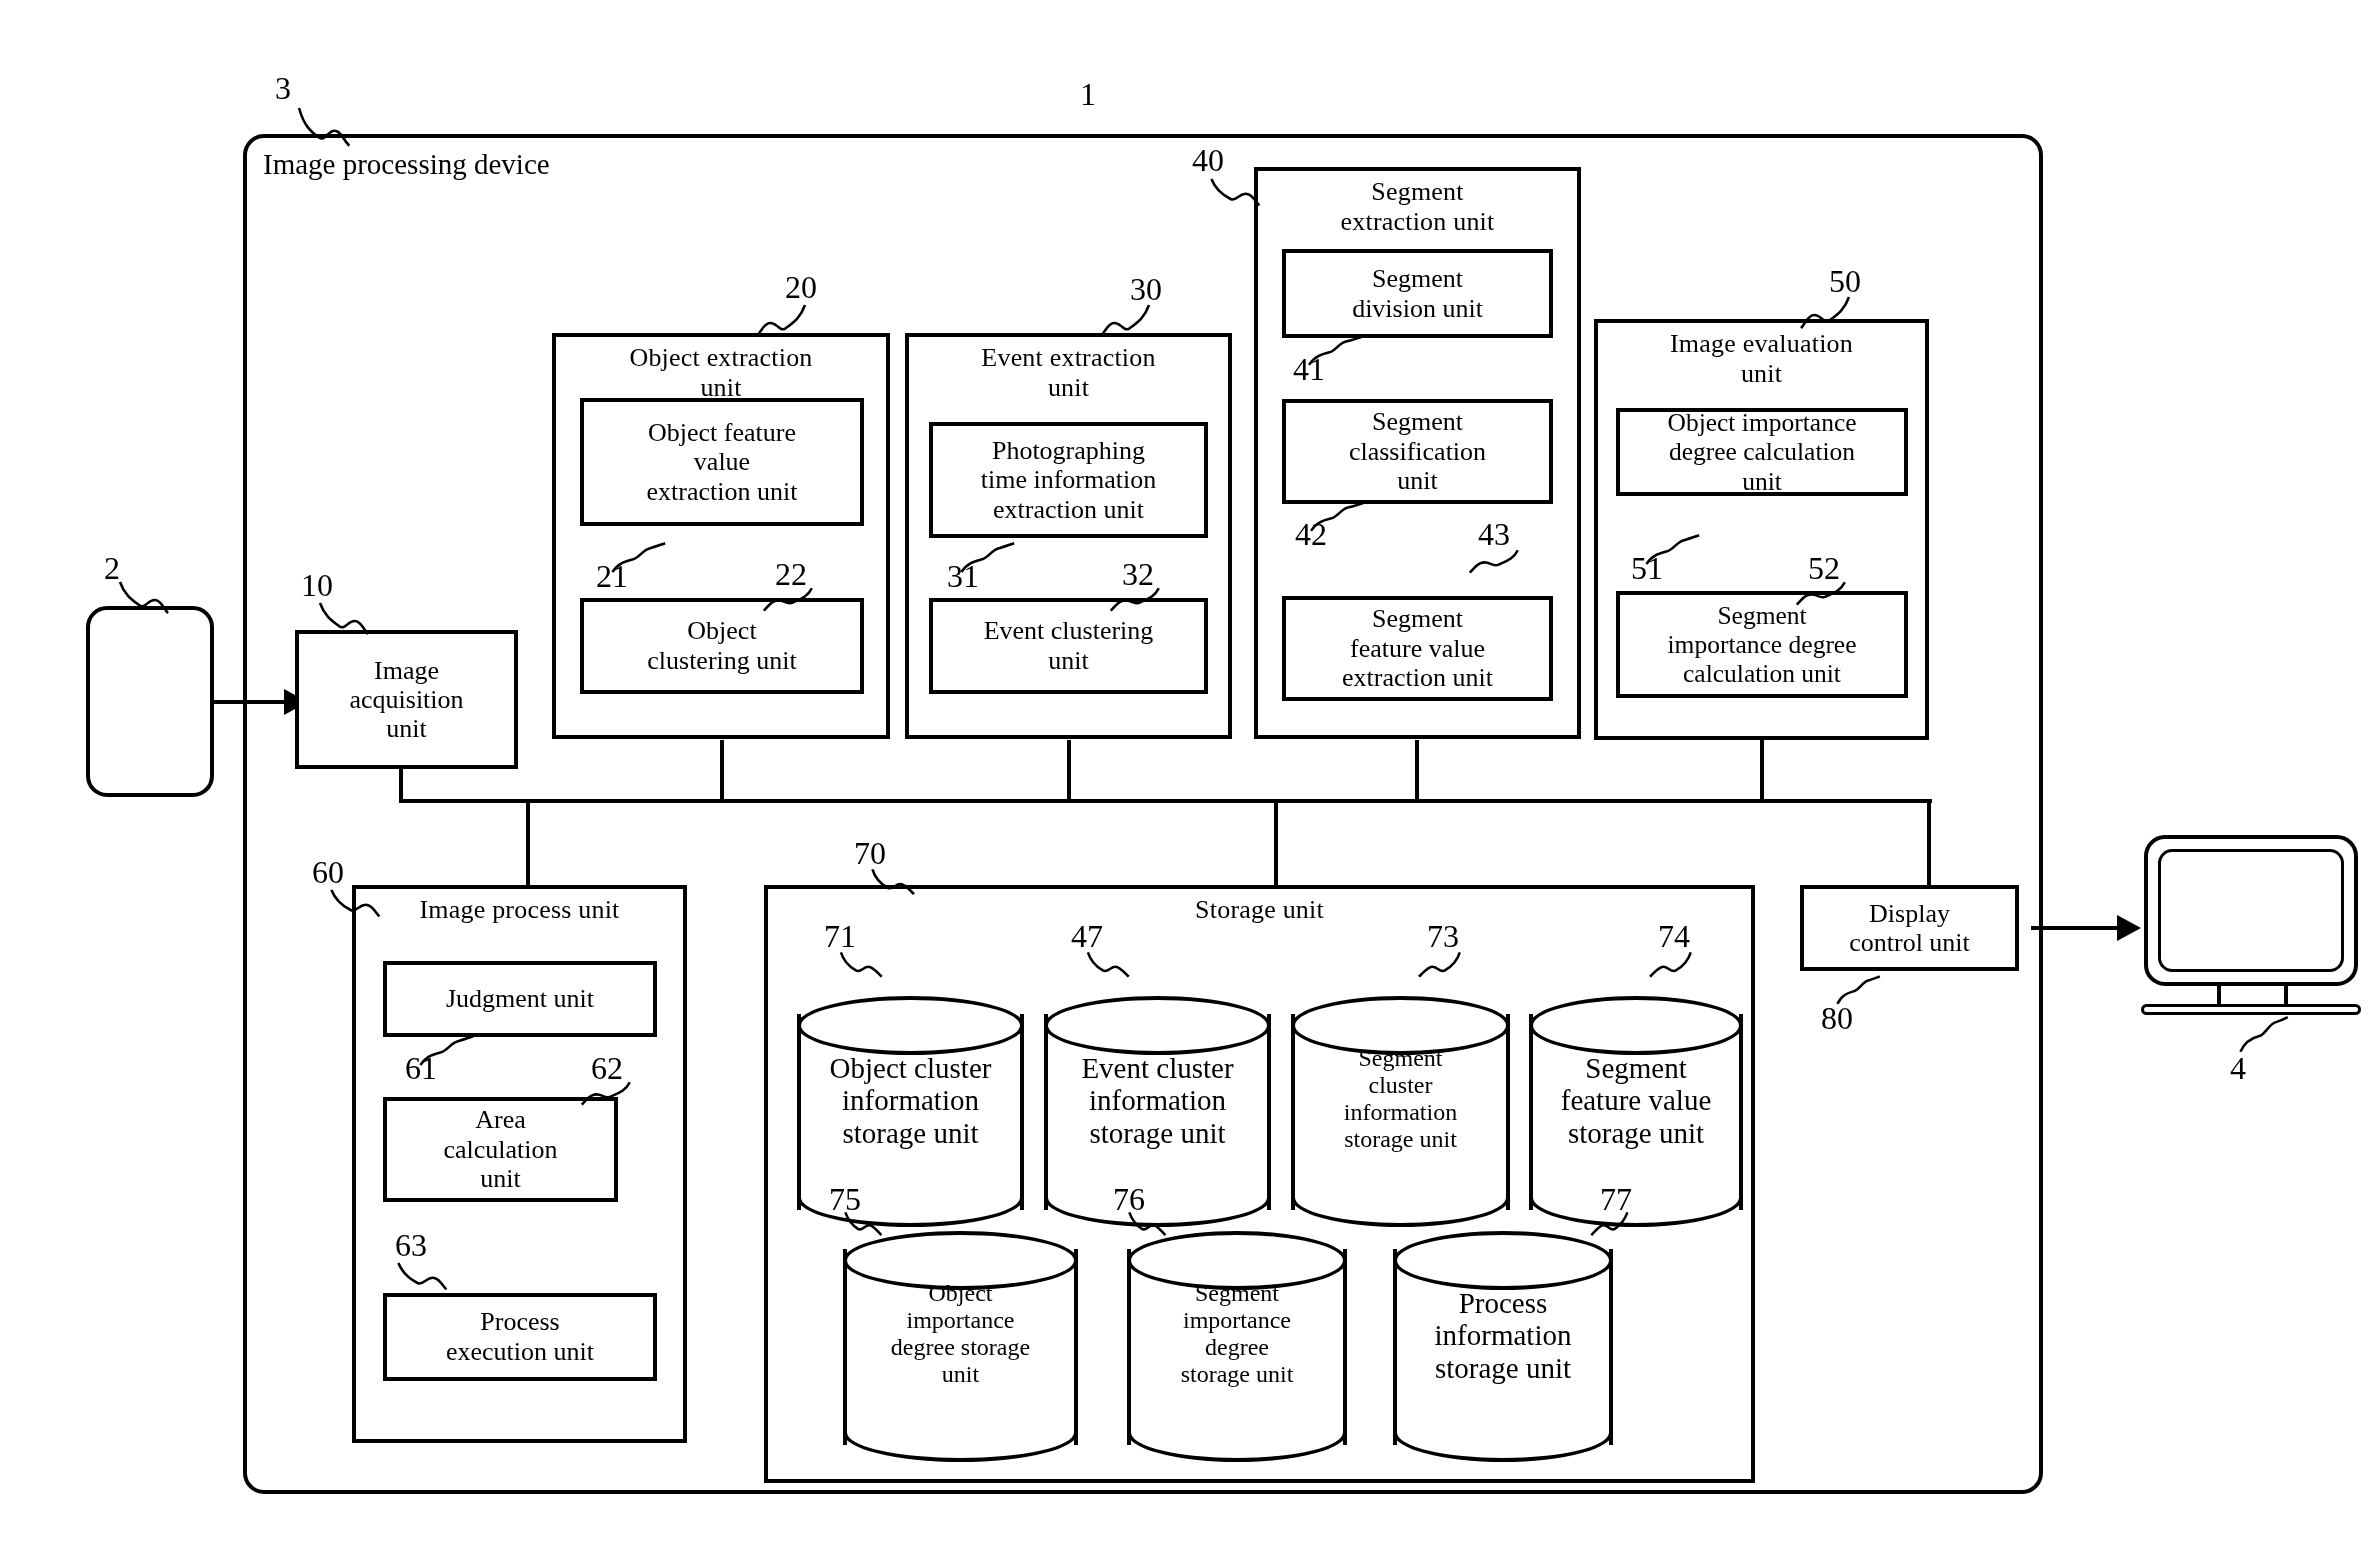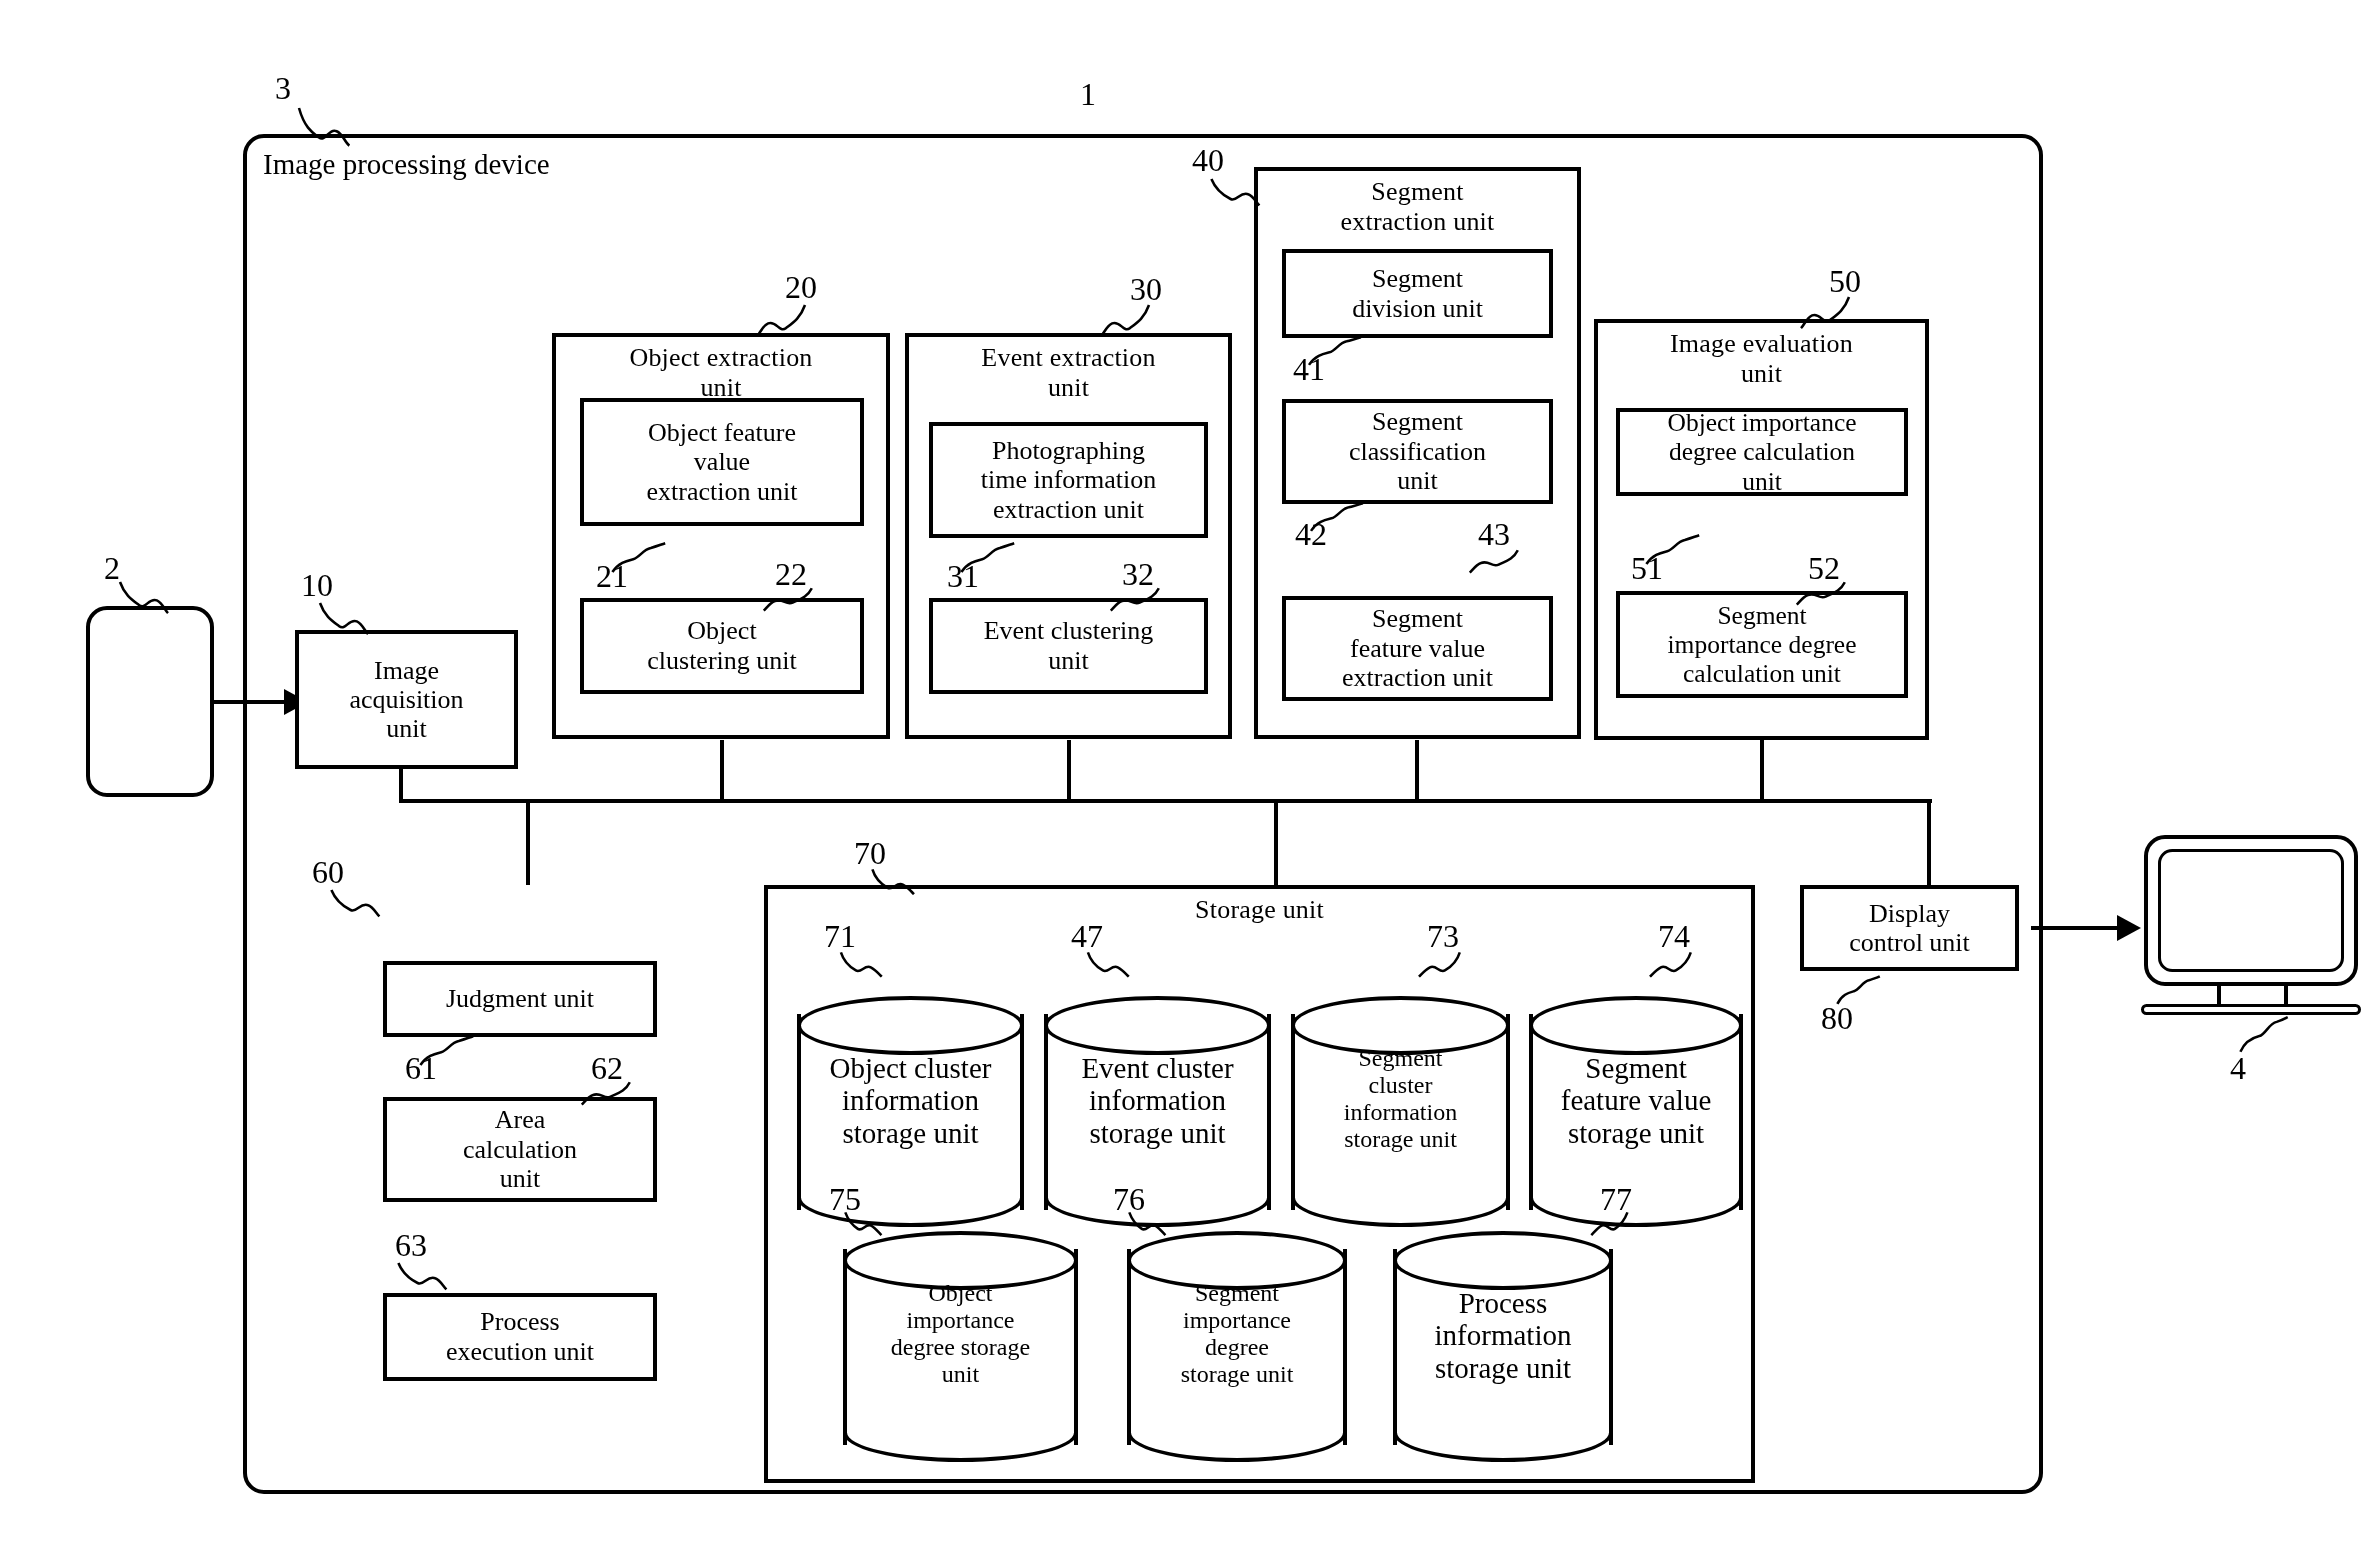--- a/index.html
+++ b/index.html
@@ -332,34 +332,37 @@
   <div class="hline" style="left:399px; top:799px; width:1533px;"></div>
 
   <div class="vline" style="left:399px; top:769px; height:33px;"></div>
 
   <div class="vline" style="left:526px; top:799px; height:86px;"></div>
 
   <div class="vline" style="left:1274px; top:799px; height:86px;"></div>
 
   <div class="vline" style="left:1927px; top:799px; height:88px;"></div>
 
+  <div class="box thick" style="left:352px; top:885px; width:335px; height:558px;">
+    <div class="boxtitle" style="white-space:pre-line;">Image process unit</div>
+  </div>
   <div class="ref" style="left:312px; top:854px;">60</div>
   <svg class="leader" style="left:325px; top:886px;" width="80" height="36" viewBox="0 0 100 45">
     <path d="M 8 5 C 14 20, 24 26, 32 30 C 40 34, 44 20, 54 24 C 60 26, 64 34, 68 38"></path>
   </svg>
 
   <div class="inner" style="left:383px; top:961px; width:274px; height:76px;">
     <div style="white-space:pre-line;">Judgment unit</div>
   </div>
   <div class="ref" style="left:405px; top:1050px;">61</div>
   <svg class="leader" style="left:414px; top:1033px;" width="80" height="36" viewBox="0 0 100 45">
     <path d="M 8 40 C 16 28, 26 26, 34 24 C 42 22, 46 12, 56 10 C 63 8, 68 6, 74 4"></path>
   </svg>
 
-  <div class="inner" style="left:383px; top:1097px; width:274px; height:105px;">
+  <div class="inner" style="left:383px; top:1097px; width:235px; height:105px;">
     <div style="white-space:pre-line;">Area
 calculation
 unit</div>
   </div>
   <div class="ref" style="left:591px; top:1050px;">62</div>
   <svg class="leader" style="left:577px; top:1079px;" width="80" height="36" viewBox="0 0 100 45">
     <path d="M 66 4 C 60 16, 50 18, 42 22 C 34 26, 30 16, 20 20 C 14 22, 10 28, 6 32"></path>
   </svg>
 
   <div class="inner" style="left:383px; top:1293px; width:274px; height:88px;">

